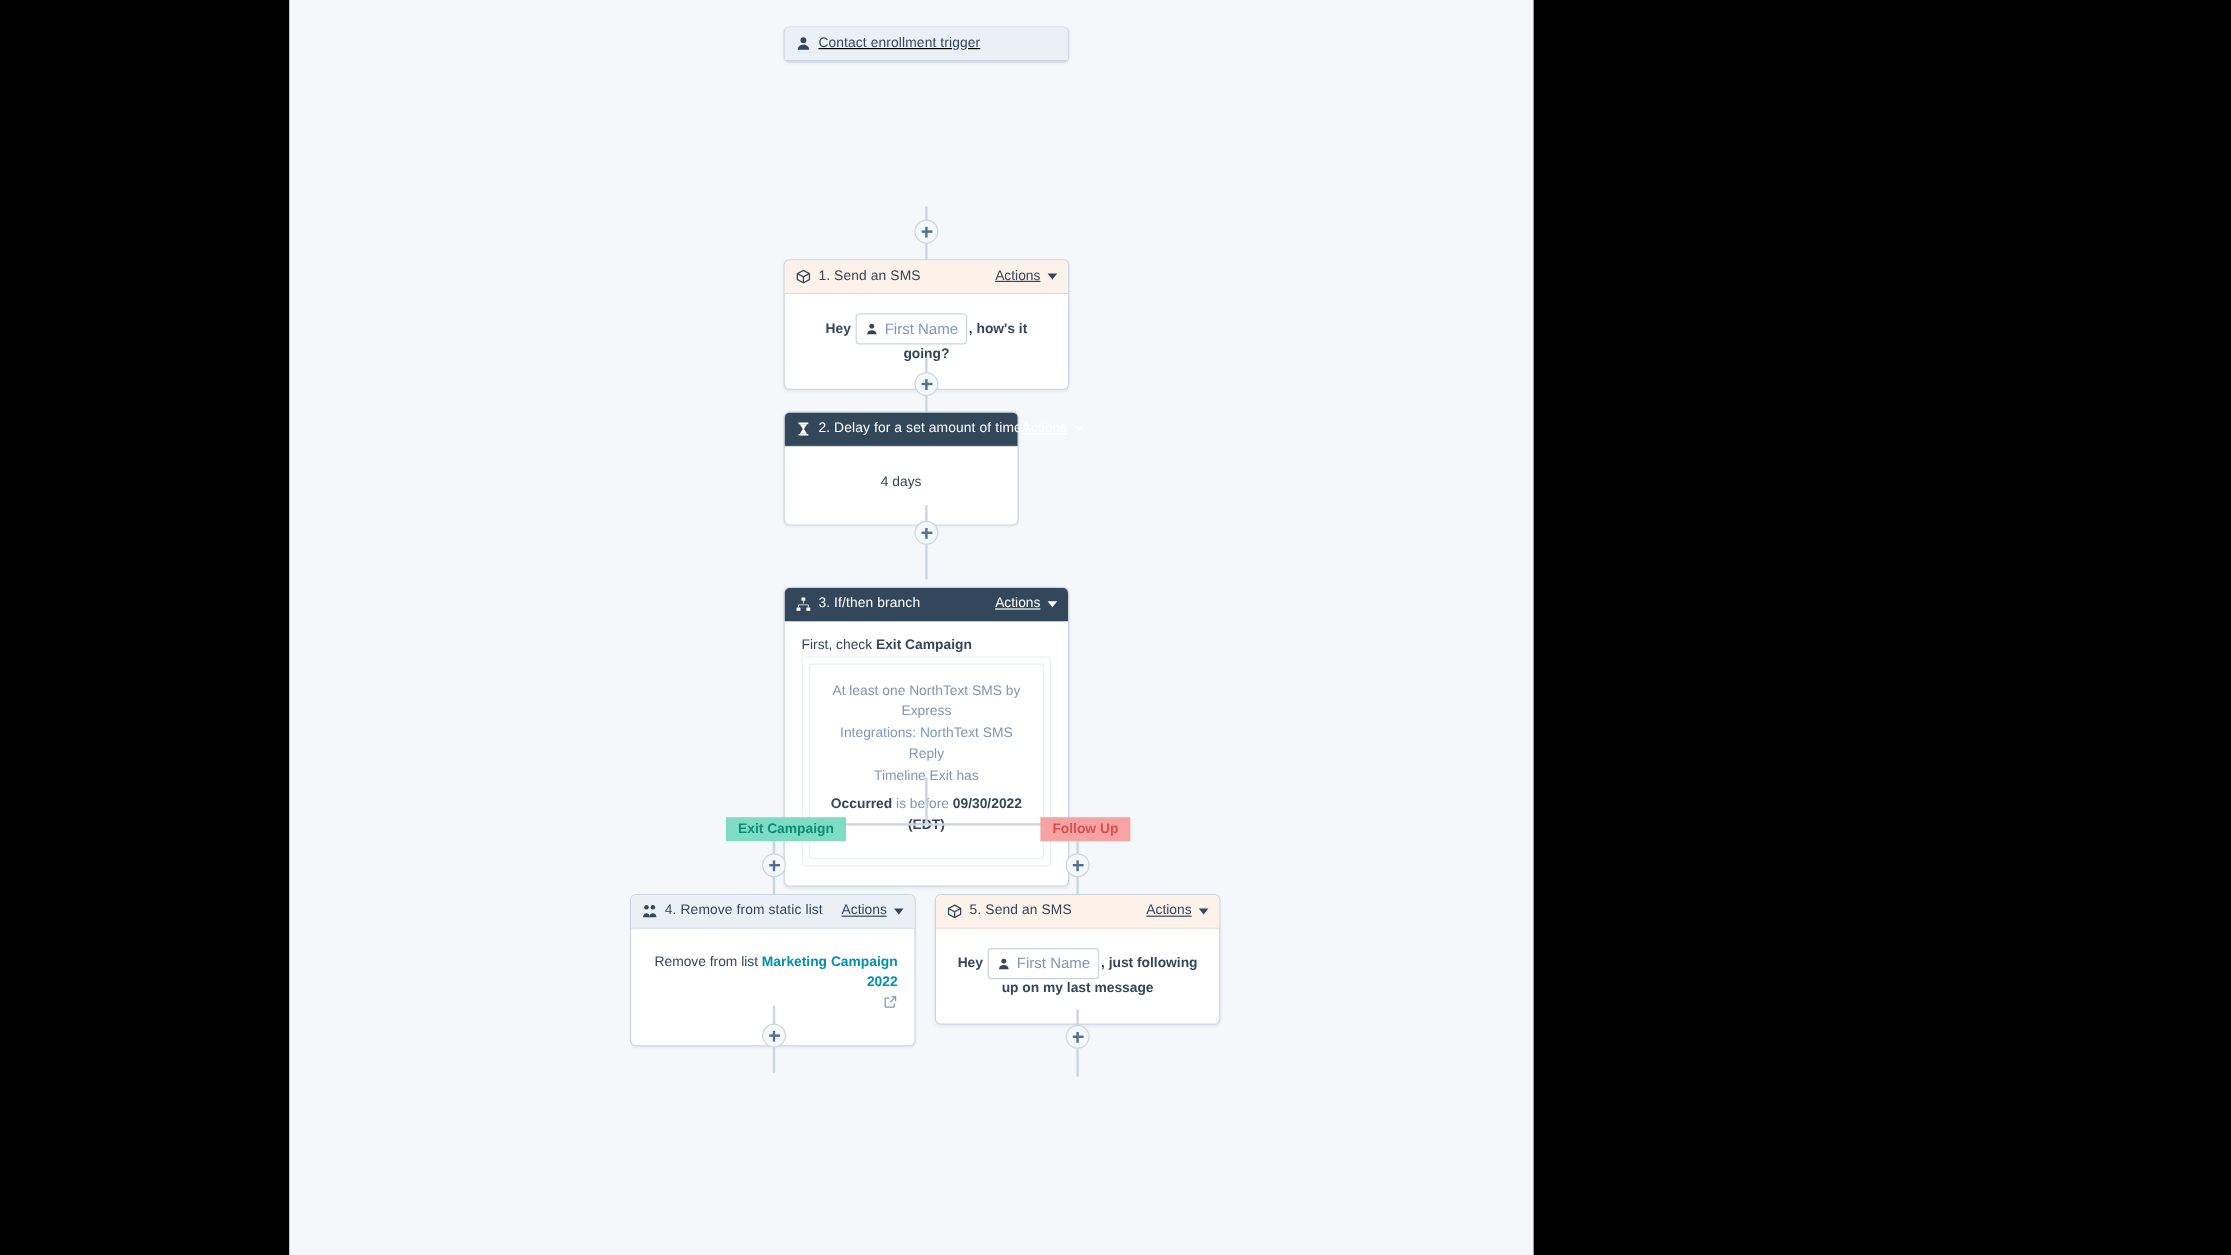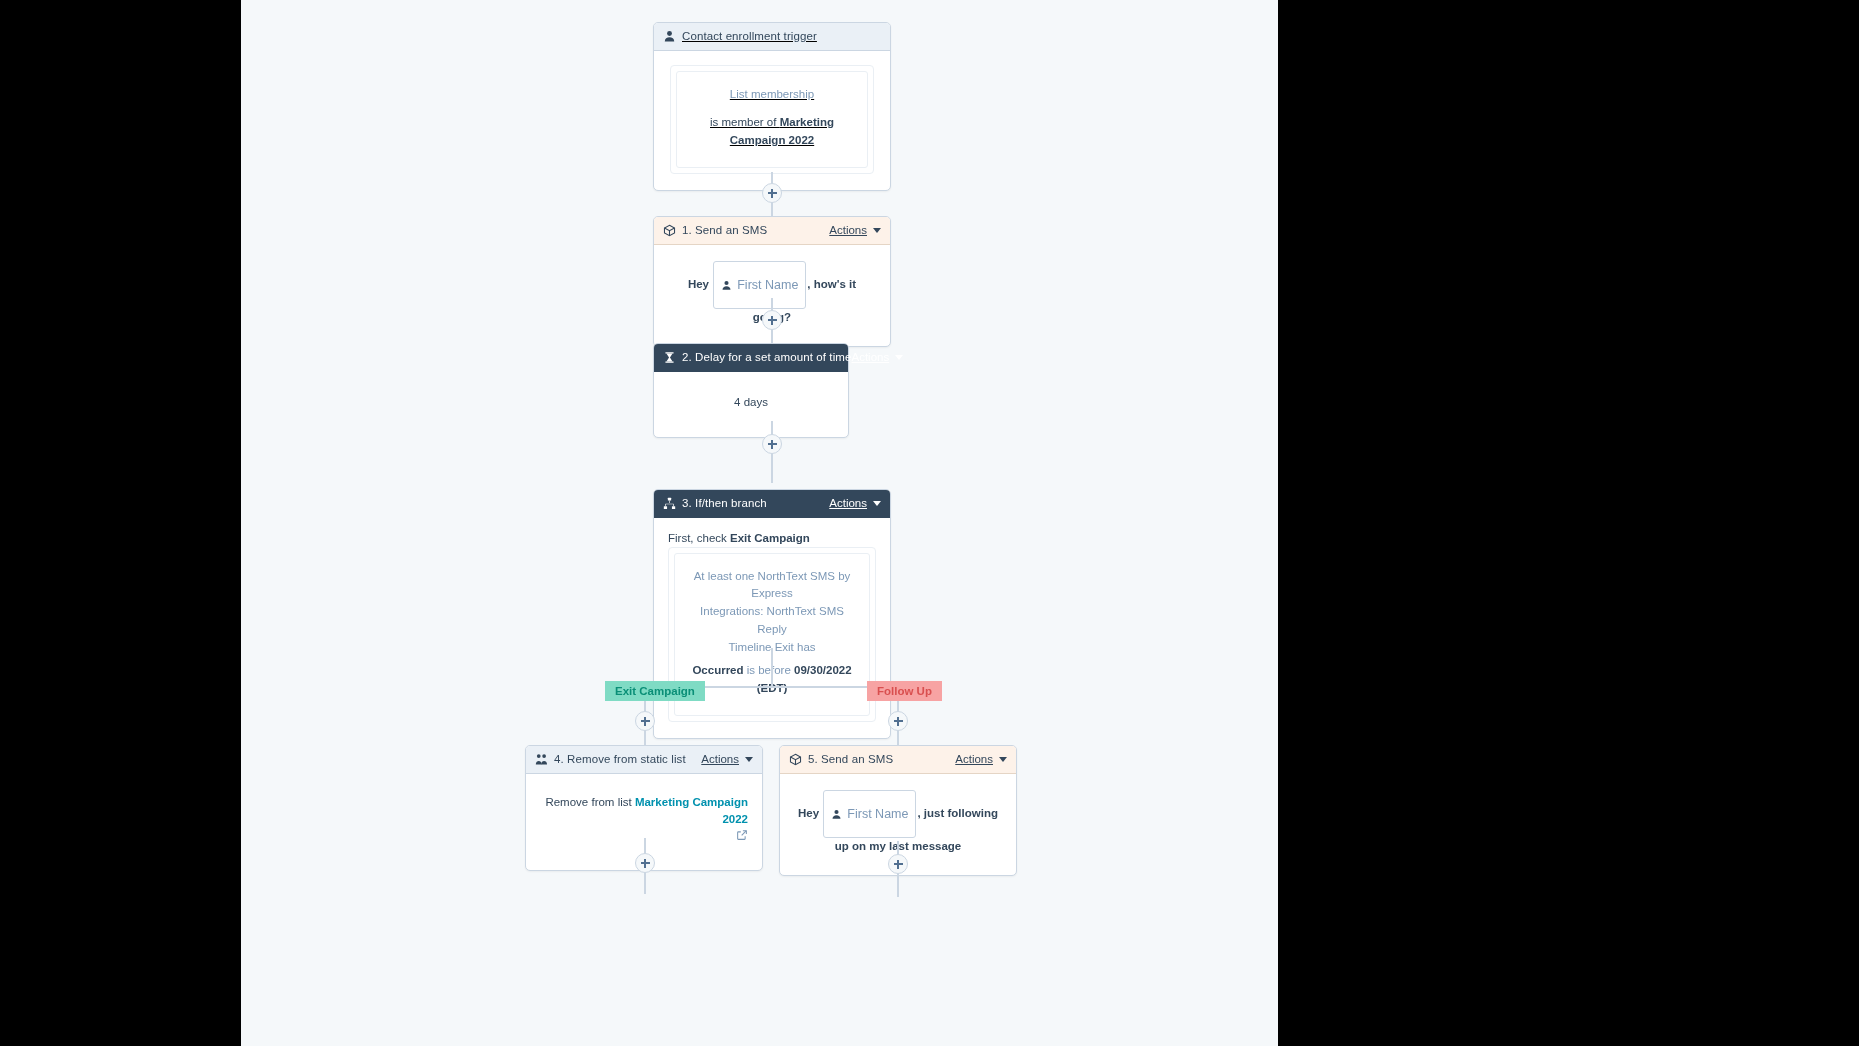--- a/index.html
+++ b/index.html
@@ -105,21 +105,21 @@
   }
 
   
   .token {
     display: inline-flex;
     align-items: center;
     gap: 5px;
     border: 1px solid #cbd6e2;
     border-radius: 3px;
     background: #ffffff;
-    padding: 14px 7px;
+    padding: 3px 7px;
     color: #7c98b6;
     font-size: 12.5px;
     vertical-align: middle;
     margin: 0 1px;
   }
   .token .ticon { width: 11px; height: 11px; display: inline-flex; }
   .bold { font-weight: 700; color: #33475b; }
   .link { color: #0091ae; font-weight: 700; text-decoration: none; }
   .linkrow { margin-top: 2px; }
 
@@ -177,30 +177,20 @@
 
     <div class="card" style="left:412px; top:22px; width:238px;text-decoration:underline;">
       <div class="card-head head-trigger">
         <span class="hicon">
           <svg viewBox="0 0 16 16" width="13" height="13" fill="#33475b">
             <circle cx="8" cy="4.3" r="3"></circle>
             <path d="M2.2 14c0-3.2 2.6-5 5.8-5s5.8 1.8 5.8 5z"></path>
           </svg>
         </span>
         <span class="htitle">Contact enrollment trigger</span>
-      </div>
-      <div class="card-body" style="padding:14px 16px 16px;">
-        <div class="criteria-outer">
-          <div class="criteria-inner" style="padding:14px 10px 18px;">
-            <div style="margin-bottom:10px;">List membership</div>
-            <div style="color:#33475b;">
-              <span>is member of </span><span class="bold">Marketing Campaign 2022</span>
-            </div>
-          </div>
-        </div>
       </div>
     </div>
 
     <div class="vline" style="left:530px; top:172px; height:62px;"></div>
     <div class="plus" style="left:521px; top:183px;"></div>
 
     <div class="card" style="left:412px; top:216px; width:238px;">
       <div class="card-head head-sms">
         <span class="hicon">
           <svg viewBox="0 0 16 16" width="13" height="13" fill="none" stroke="#33475b" stroke-width="1.3">

